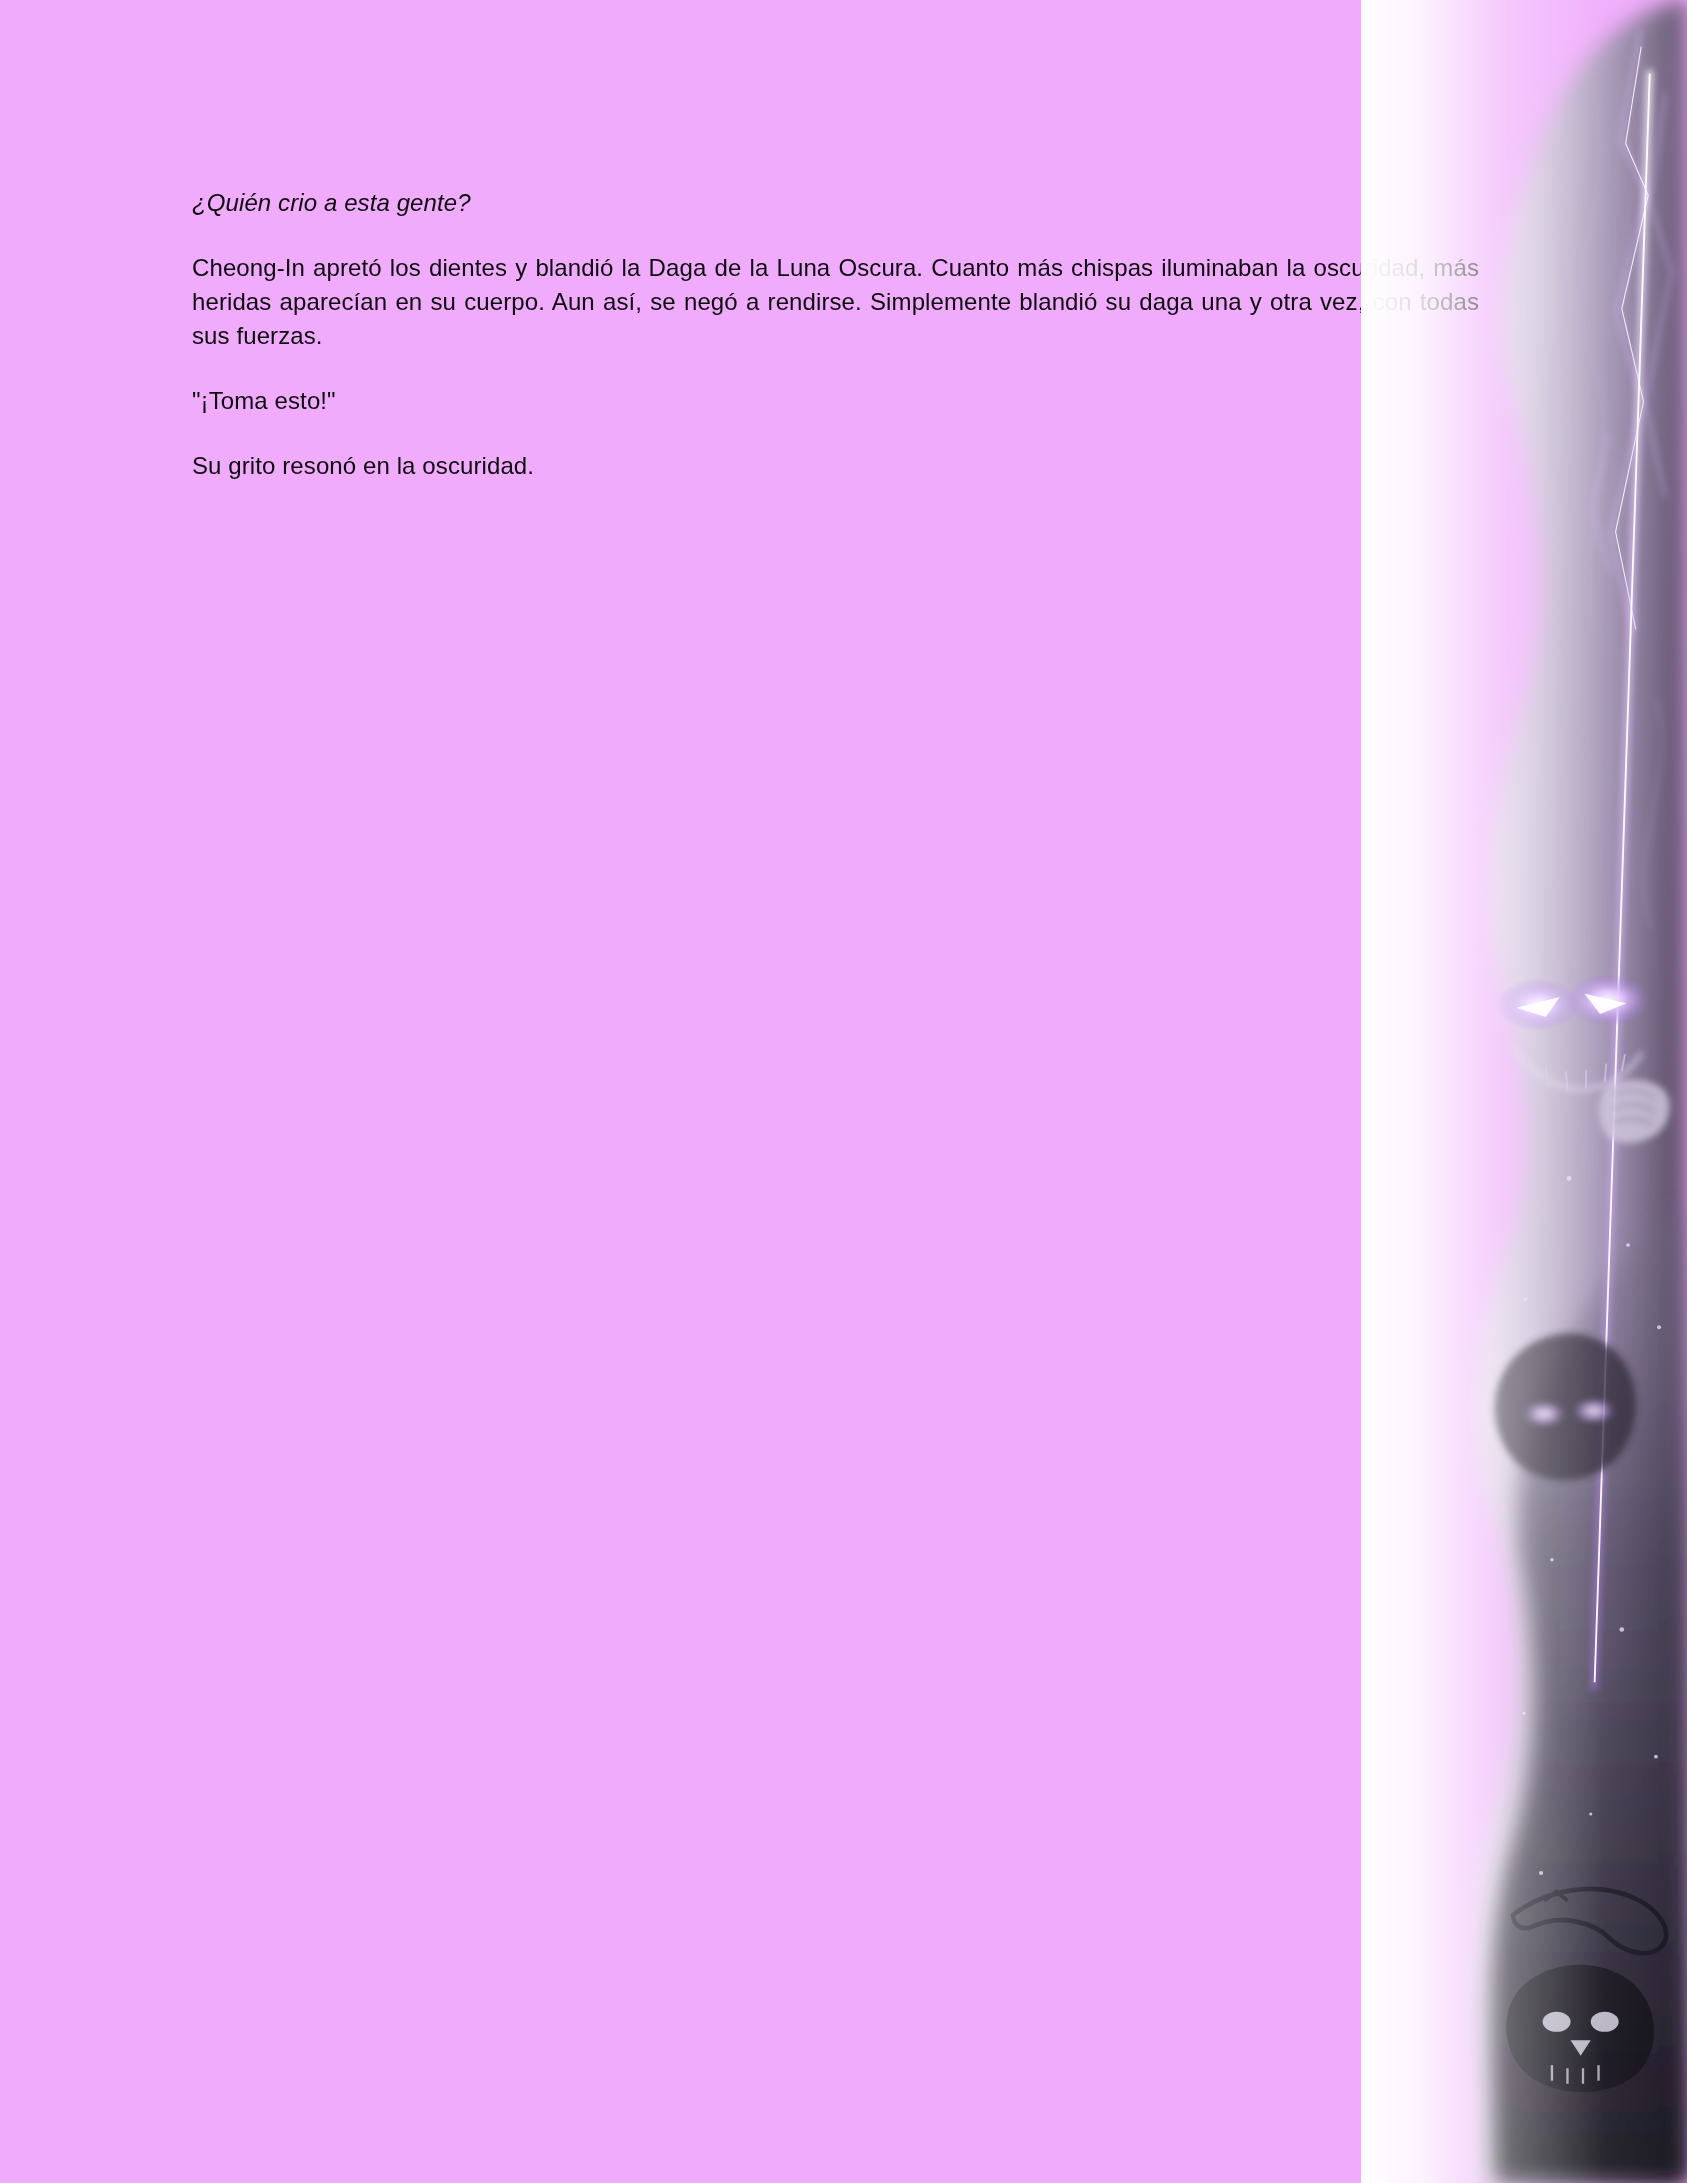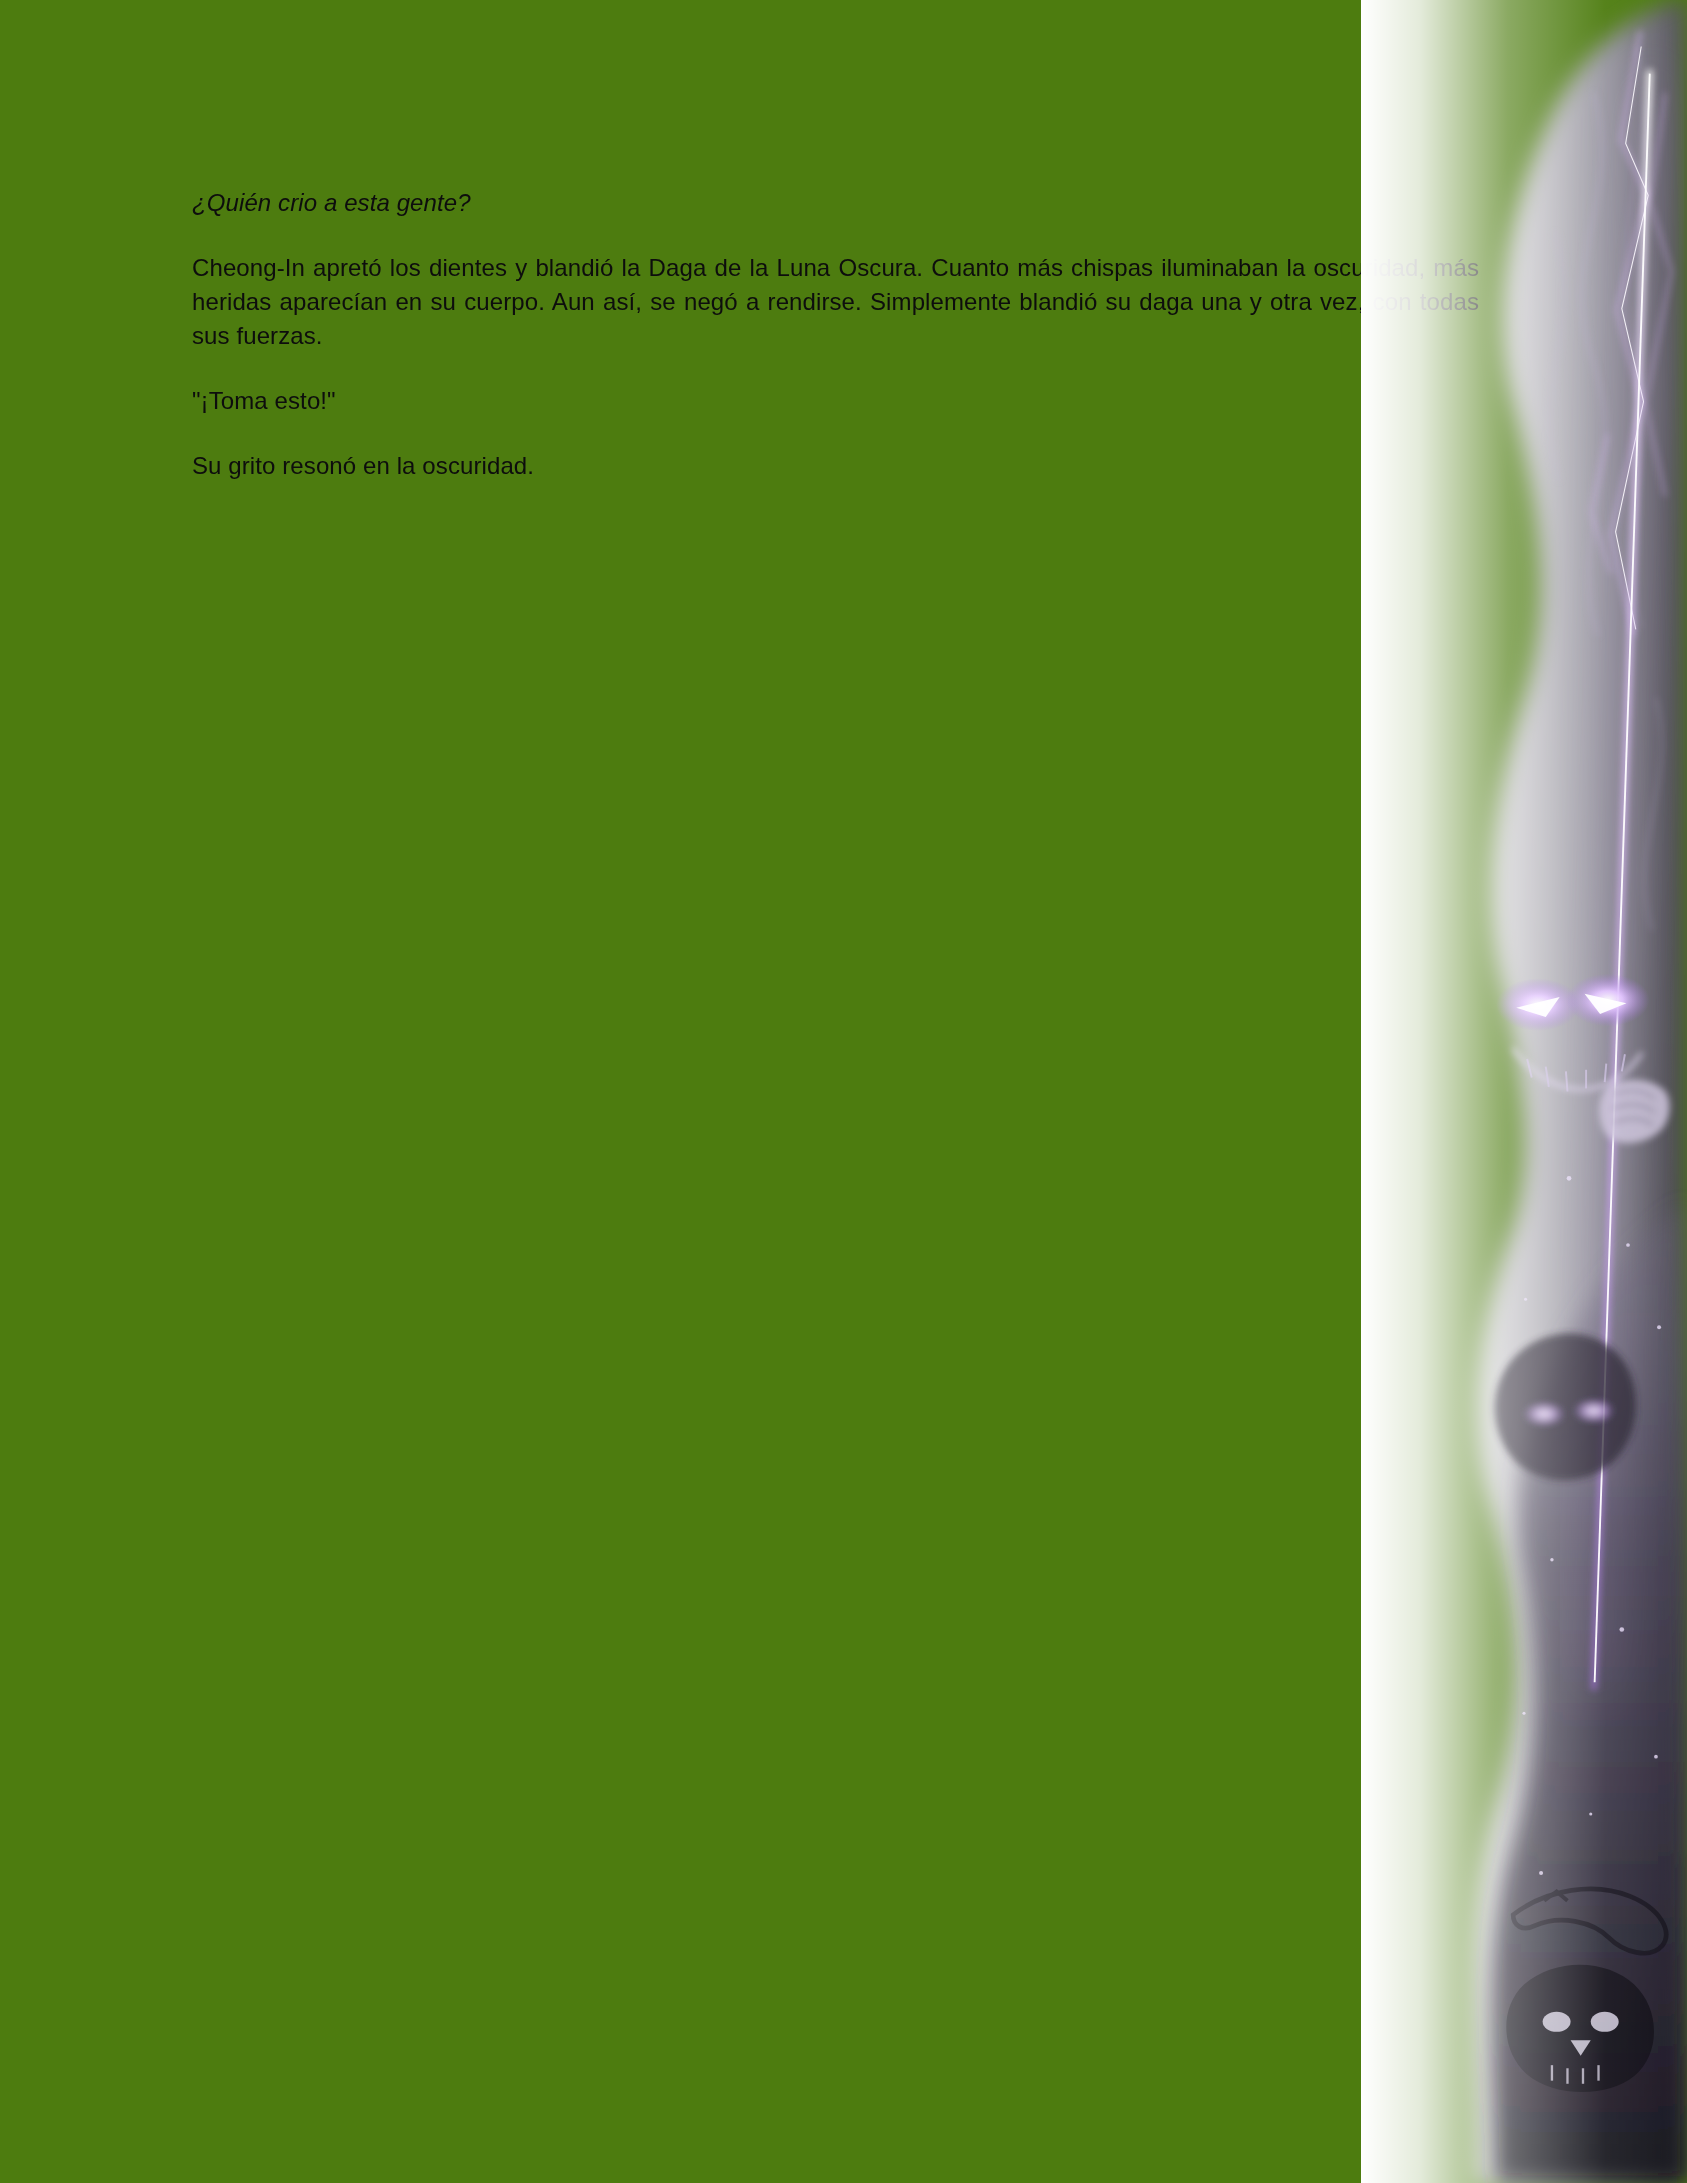--- a/index.html
+++ b/index.html
@@ -12,21 +12,21 @@
     height: 2183px;
     position: relative;
     overflow: hidden;
     font-family: "Liberation Sans", sans-serif;
   }
 
   
   .page {
     position: absolute;
     inset: 0;
-    background: #4d7c0f;
+    background: #f0abfc;
     text-decoration: underline;
   }
 
   .text-column {
     position: absolute;
     left: 192px;
     top: 186px;
     width: 1287px;
   }
 

